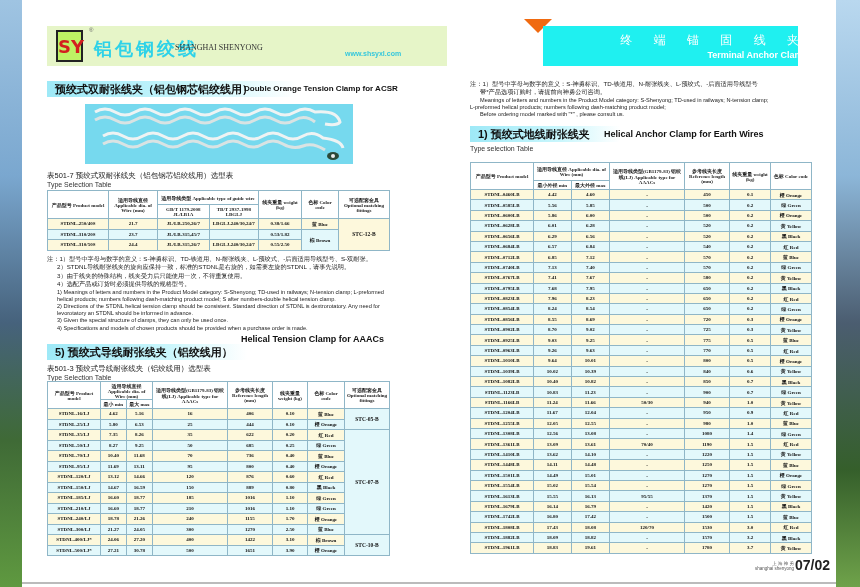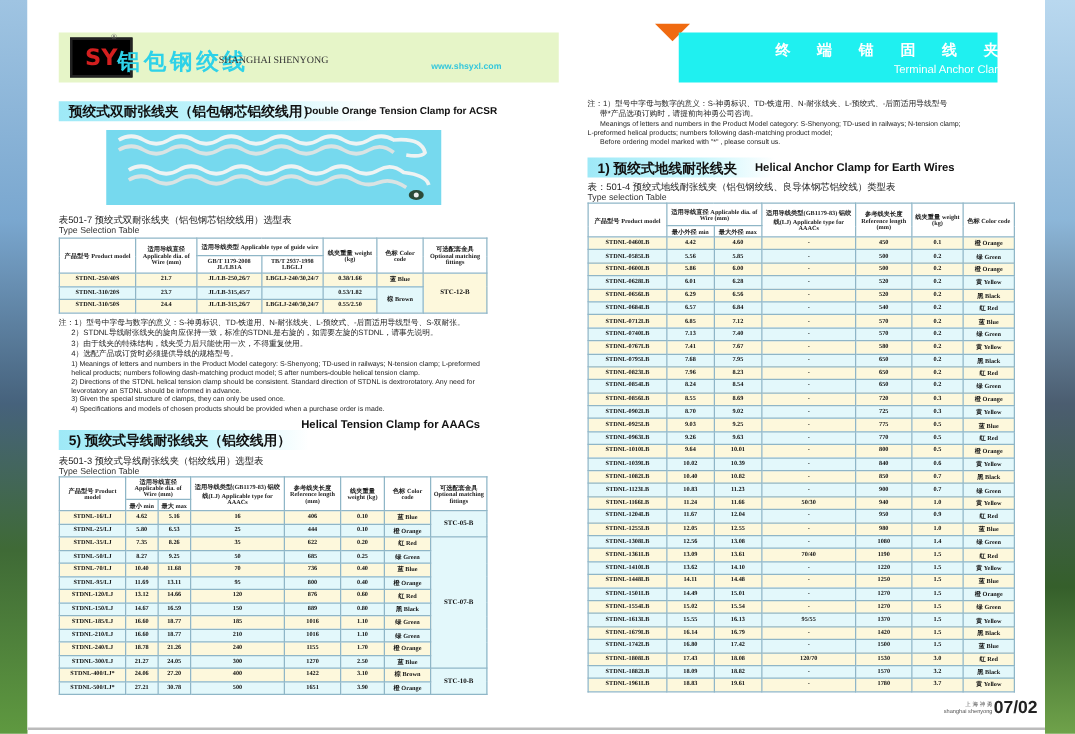--- a/index.html
+++ b/index.html
@@ -1,30 +1,30 @@
 <!DOCTYPE html>
 <html><head>
 <meta charset="utf-8">
 <style>
   html,body{margin:0;padding:0;}
   body{width:860px;height:587px;position:relative;overflow:hidden;background:#fff;font-family:"Liberation Sans",sans-serif;color:#111;}
   .edge-left{position:absolute;left:0;top:0;width:22px;height:587px;background:linear-gradient(180deg,#9fc4e2 0%,#7aa7cf 30%,#46627c 55%,#3f6a36 75%,#5f9940 100%);}
   .edge-right{position:absolute;right:0;top:0;width:24px;height:587px;background:linear-gradient(180deg,#b9d8ef 0%,#8cb6d8 30%,#4b5d70 55%,#355f2b 80%,#6fa24a 100%);}
   .page{position:absolute;left:22px;top:0;width:814px;height:582px;background:#fff;border-bottom:2px solid #bbb;}
   .header-left{position:absolute;left:25px;top:26px;width:400px;height:40px;background:#e6f5c8;}
-  .logo-box{position:absolute;left:34px;top:30px;width:50px;height:32px;background:#000000;border:2px solid #222;box-sizing:border-box;display:flex;align-items:center;justify-content:center;}
+  .logo-box{position:absolute;left:34px;top:30px;width:27px;height:32px;background:#bef264;border:2px solid #222;box-sizing:border-box;display:flex;align-items:center;}
   .logo-box span{font-weight:bold;font-size:18px;color:#d31f1f;font-family:"DejaVu Sans",sans-serif;}
   .reg{position:absolute;left:67px;top:27px;font-size:6px;color:#666;}
   .brand-cn{position:absolute;left:71px;top:37px;font-size:18px;letter-spacing:3px;color:#2ed2e8;font-weight:bold;}
   .brand-en{position:absolute;left:152px;top:43px;font-size:8px;font-family:"Liberation Serif",serif;color:#333;}
   .brand-url{position:absolute;left:322px;top:50px;font-size:7px;font-weight:bold;color:#35c7dc;}
   .cyan-band{position:absolute;left:451px;top:26px;width:386px;height:40px;background:#1ff0f0;}
   .notch{position:absolute;left:430px;top:18px;width:0;height:0;border-left:14px solid transparent;border-right:14px solid transparent;border-top:14px solid #f06a10;}
-  .band-title-cn{position:absolute;right:40px;top:32px;color:#fff;font-size:12px;letter-spacing:9px;font-weight:bold;}
-  .band-title-en{position:absolute;right:40px;top:50px;color:#fff;font-size:9px;font-weight:normal;text-align:center;}
+  .band-title-cn{position:absolute;right:40px;top:32px;color:#fff;font-size:12px;letter-spacing:9px;font-weight:normal;}
+  .band-title-en{position:absolute;right:40px;top:50px;color:#fff;font-size:9px;font-weight:bold;text-align:center;}
   .sec-title{position:absolute;height:16px;background:linear-gradient(90deg,#9ee9f7 0%,#c9f6fc 60%,#fff 100%);display:flex;align-items:center;}
   .sec-title .cn{font-weight:bold;font-size:11px;padding-left:8px;}
   .product-img{position:absolute;left:67px;top:104px;width:268px;height:60px;background:#76d9ee;overflow:hidden;}
   .caption{position:absolute;font-size:7.5px;color:#222;}
   .caption .sub{display:block;font-size:7px;color:#333;}
   table{border-collapse:collapse;position:absolute;font-family:"Liberation Serif",serif;}
   th,td{border:1px solid #8fb6c7;text-align:center;font-size:5px;padding:0 1px;}
   th{background:#fff;font-weight:bold;color:#222;}
   td{font-weight:bold;height:9.5px;}
   tr.y td{background:#fdf8dc;}
@@ -296,21 +296,20 @@
   <div class="en">L-preformed helical products; numbers following dash-matching product model;</div>
   <div class="en" style="padding-left:10px;">Before ordering model marked with "*" , please consult us.</div>
 </div>
 
 <div class="sec-title" style="left:470px;top:126px;width:150px;">
   <span class="cn">1) 预绞式地线耐张线夹</span>
 </div>
 <div style="position:absolute;left:604px;top:129px;font-size:9px;font-weight:bold;">Helical Anchor Clamp for Earth Wires</div>
 
 <div class="caption" style="left:470px;top:145px;">
-  <span>表：501-4 预绞式地线耐张线夹（铝包钢绞线、良导体钢芯铝绞线）类型表</span>
   <span class="sub">Type selection Table</span>
 </div>
 
 <table style="left:470px;top:162px;width:342px;">
   <tbody>
       <tr style="height:18px;">
     <th rowspan="2" style="width:60px;">产品型号 Product model</th>
     <th colspan="2">适用导线直径 Applicable dia. of Wire (mm)</th>
     <th rowspan="2" style="width:72px;">适用导线类型(GB1179-83) 铝绞线(LJ) Applicable type for AAACs</th>
     <th rowspan="2" style="width:42px;">参考线夹长度 Reference length (mm)</th>

